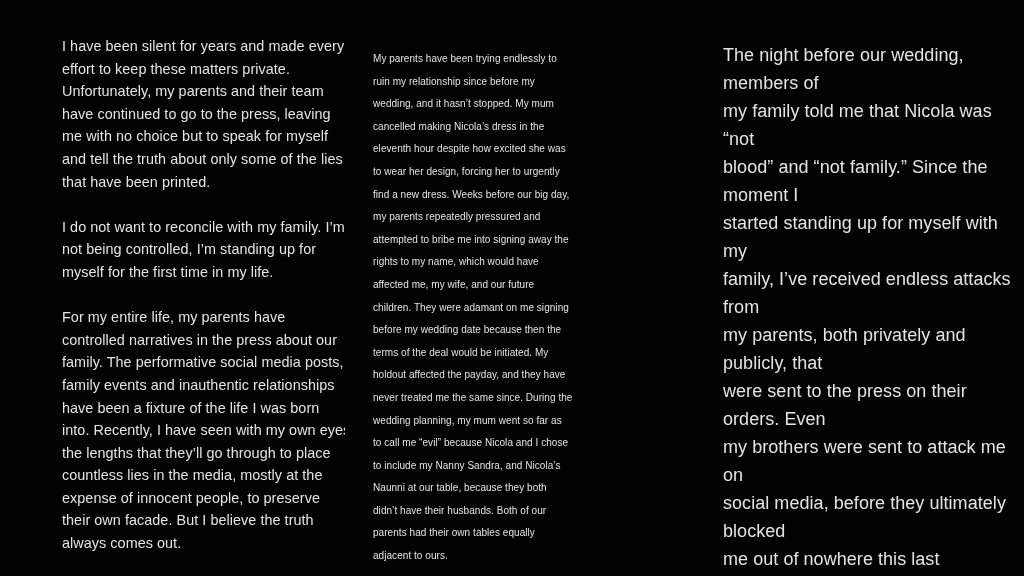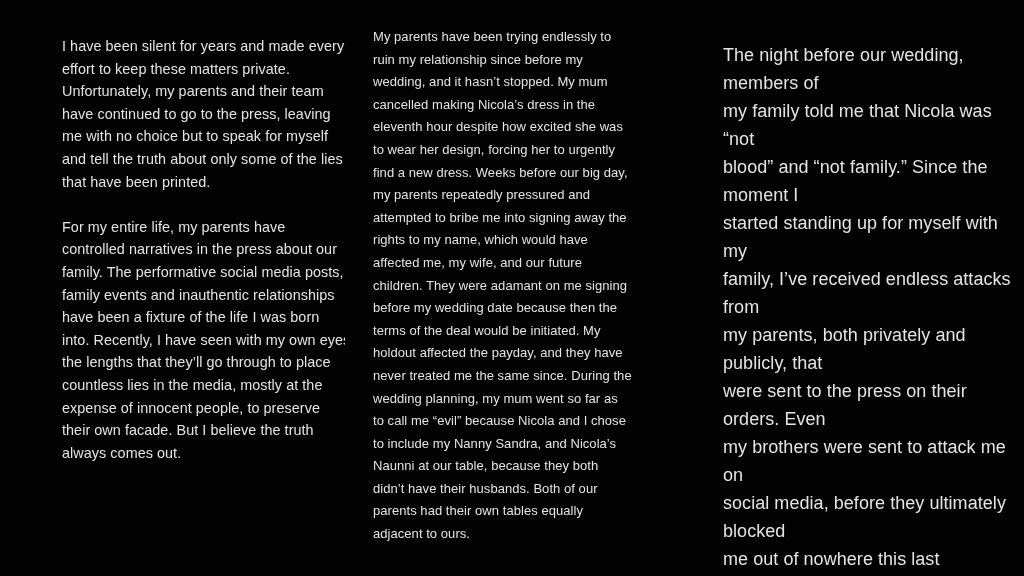--- a/index.html
+++ b/index.html
@@ -30,23 +30,23 @@
     .col-left .col-text {
       left: 30px;
       top: 35px;
       width: 300px;
       font-size: 14.4px;
       line-height: 22.6px;
       margin-left: 32px;
     }
     .col-mid .col-text {
       left: 28px;
-      top: 26px;
+      top: 48px;
       width: 300px;
-      font-size: 13px;
+      font-size: 10px;
       line-height: 22.6px;
     }
     .col-right .col-text {
       left: 28px;
       top: 41px;
       width: 290px;
       font-size: 18px;
       line-height: 28px;
     }
     .para {
@@ -63,20 +63,23 @@
 
 <div class="column col-left">
   <div class="col-text">
     <p class="para">I have been silent for years and made every
 effort to keep these matters private.
 Unfortunately, my parents and their team
 have continued to go to the press, leaving
 me with no choice but to speak for myself
 and tell the truth about only some of the lies
 that have been printed.</p>
+    <p class="para">I do not want to reconcile with my family. I’m
+not being controlled, I’m standing up for
+myself for the first time in my life.</p>
     <p class="para">For my entire life, my parents have
 controlled narratives in the press about our
 family. The performative social media posts,
 family events and inauthentic relationships
 have been a fixture of the life I was born
 into. Recently, I have seen with my own eyes
 the lengths that they’ll go through to place
 countless lies in the media, mostly at the
 expense of innocent people, to preserve
 their own facade. But I believe the truth

